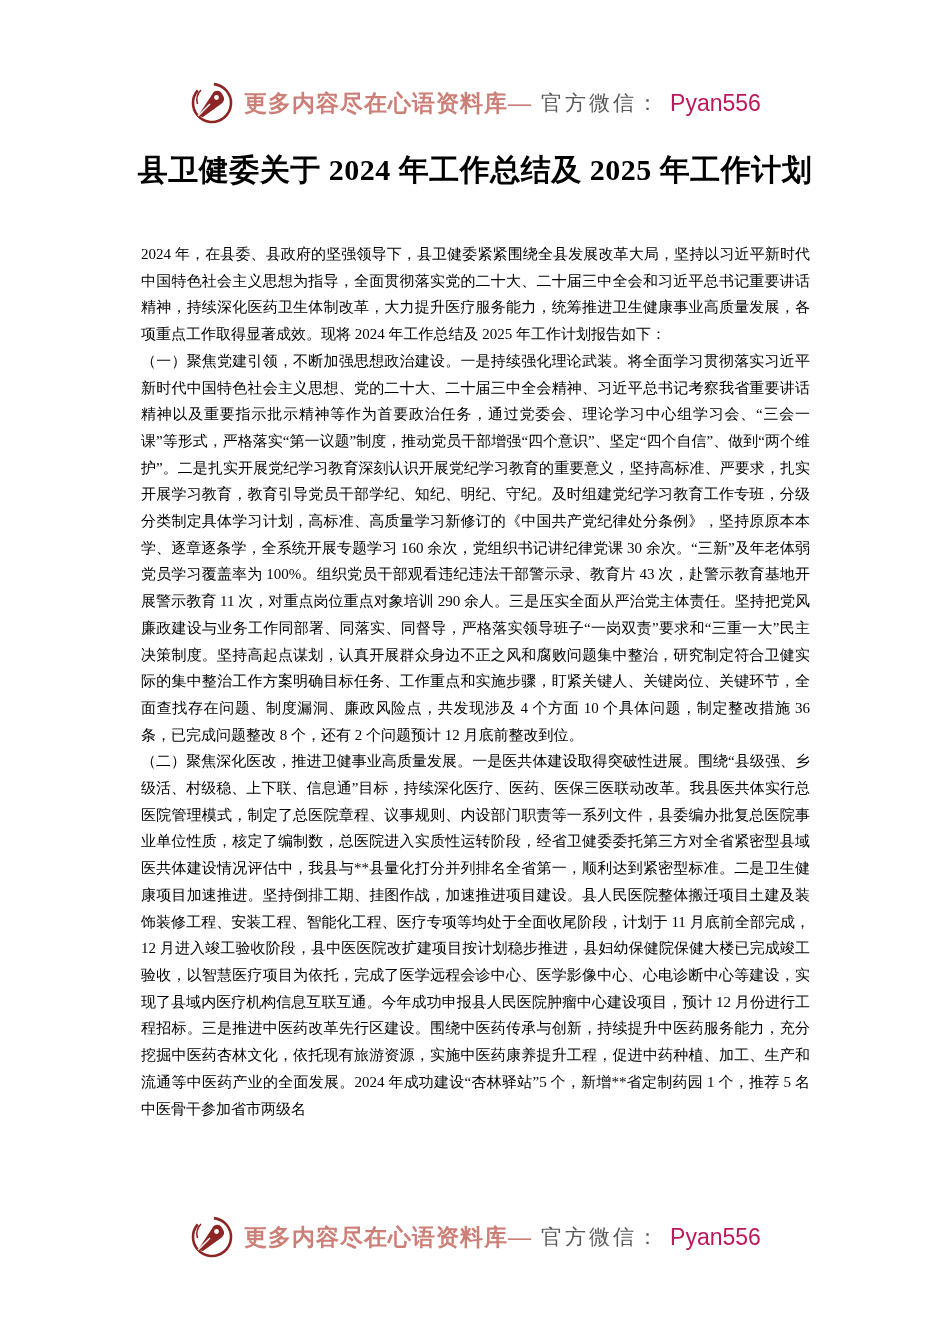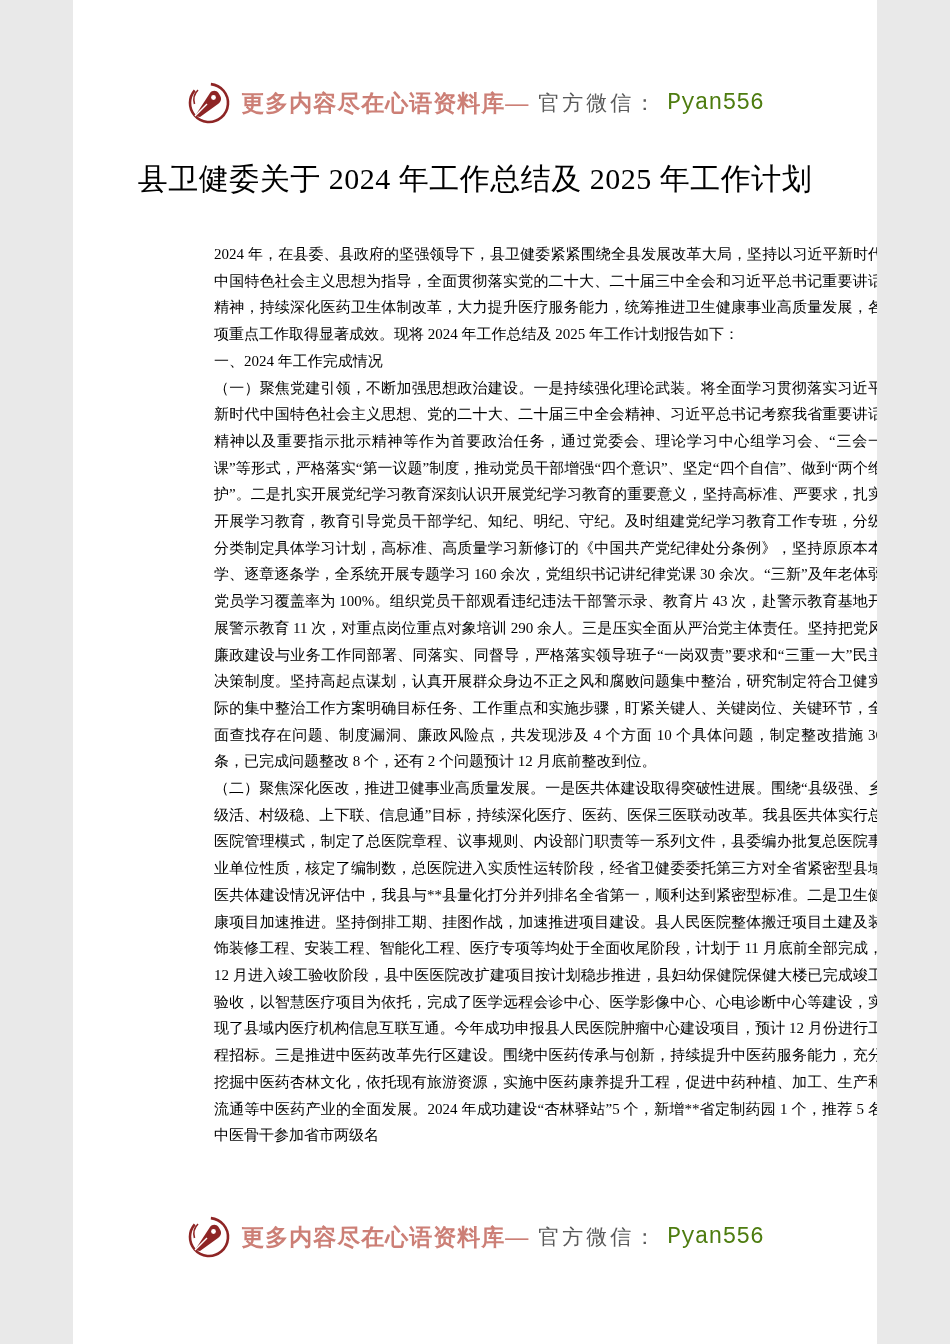--- a/index.html
+++ b/index.html
@@ -1,18 +1,18 @@
 <!DOCTYPE html>
 <html><head>
 <meta charset="utf-8">
 <style>
   html, body { margin: 0; padding: 0; background: #e9e9e9; }
   .page {
     position: relative;
-    width: 804px;
+    width: 950px;
     height: 1344px;
     margin: 0 auto;
     background: #ffffff;
     font-family: "Liberation Serif", "DejaVu Serif", serif;
     color: #000;
     overflow: hidden;
   }
   .watermark {
     position: absolute;
     left: 0;
@@ -33,33 +33,33 @@
     letter-spacing: 1px;
     font-family: "Liberation Serif", "DejaVu Serif", serif;
   }
   .wechat-label {
     color: #595959;
     font-size: 21px;
     letter-spacing: 3px;
     font-family: "DejaVu Serif", serif;
   }
   .wechat-id {
-    color: #4d7c0f;
+    color: #be185d;
     font-size: 23px;
-    font-family: Liberation Mono, monospace;
+    font-family: Liberation Sans, sans-serif;
   }
   .doc-title {
     position: absolute;
     top: 146px;
     left: 0;
     right: 0;
-    margin: 13px;
+    margin: 4px;
     text-align: center;
     font-size: 30px;
-    font-weight: normal;
+    font-weight: bold;
     letter-spacing: 0.5px;
     font-family: "Liberation Serif", "DejaVu Serif", serif;
   }
   .doc-body {
     position: absolute;
     top: 241px;
     left: 141px;
     width: 669px;
     font-size: 15px;
     line-height: 26.7px;
@@ -84,21 +84,20 @@
     </span>
     <span class="brand">更多内容尽在心语资料库—</span>
     <span class="wechat-label">官方微信：</span>
     <span class="wechat-id">Pyan556</span>
   </div>
 
   <h1 class="doc-title">县卫健委关于 2024 年工作总结及 2025 年工作计划</h1>
 
   <div class="doc-body">
     <p>2024 年，在县委、县政府的坚强领导下，县卫健委紧紧围绕全县发展改革大局，坚持以习近平新时代中国特色社会主义思想为指导，全面贯彻落实党的二十大、二十届三中全会和习近平总书记重要讲话精神，持续深化医药卫生体制改革，大力提升医疗服务能力，统筹推进卫生健康事业高质量发展，各项重点工作取得显著成效。现将 2024 年工作总结及 2025 年工作计划报告如下：</p>
-    <p>一、2024 年工作完成情况</p>
     <p>（一）聚焦党建引领，不断加强思想政治建设。一是持续强化理论武装。将全面学习贯彻落实习近平新时代中国特色社会主义思想、党的二十大、二十届三中全会精神、习近平总书记考察我省重要讲话精神以及重要指示批示精神等作为首要政治任务，通过党委会、理论学习中心组学习会、“三会一课”等形式，严格落实“第一议题”制度，推动党员干部增强“四个意识”、坚定“四个自信”、做到“两个维护”。二是扎实开展党纪学习教育深刻认识开展党纪学习教育的重要意义，坚持高标准、严要求，扎实开展学习教育，教育引导党员干部学纪、知纪、明纪、守纪。及时组建党纪学习教育工作专班，分级分类制定具体学习计划，高标准、高质量学习新修订的《中国共产党纪律处分条例》，坚持原原本本学、逐章逐条学，全系统开展专题学习 160 余次，党组织书记讲纪律党课 30 余次。“三新”及年老体弱党员学习覆盖率为 100%。组织党员干部观看违纪违法干部警示录、教育片 43 次，赴警示教育基地开展警示教育 11 次，对重点岗位重点对象培训 290 余人。三是压实全面从严治党主体责任。坚持把党风廉政建设与业务工作同部署、同落实、同督导，严格落实领导班子“一岗双责”要求和“三重一大”民主决策制度。坚持高起点谋划，认真开展群众身边不正之风和腐败问题集中整治，研究制定符合卫健实际的集中整治工作方案明确目标任务、工作重点和实施步骤，盯紧关键人、关键岗位、关键环节，全面查找存在问题、制度漏洞、廉政风险点，共发现涉及 4 个方面 10 个具体问题，制定整改措施 36 条，已完成问题整改 8 个，还有 2 个问题预计 12 月底前整改到位。</p>
     <p>（二）聚焦深化医改，推进卫健事业高质量发展。一是医共体建设取得突破性进展。围绕“县级强、乡级活、村级稳、上下联、信息通”目标，持续深化医疗、医药、医保三医联动改革。我县医共体实行总医院管理模式，制定了总医院章程、议事规则、内设部门职责等一系列文件，县委编办批复总医院事业单位性质，核定了编制数，总医院进入实质性运转阶段，经省卫健委委托第三方对全省紧密型县域医共体建设情况评估中，我县与**县量化打分并列排名全省第一，顺利达到紧密型标准。二是卫生健康项目加速推进。坚持倒排工期、挂图作战，加速推进项目建设。县人民医院整体搬迁项目土建及装饰装修工程、安装工程、智能化工程、医疗专项等均处于全面收尾阶段，计划于 11 月底前全部完成，12 月进入竣工验收阶段，县中医医院改扩建项目按计划稳步推进，县妇幼保健院保健大楼已完成竣工验收，以智慧医疗项目为依托，完成了医学远程会诊中心、医学影像中心、心电诊断中心等建设，实现了县域内医疗机构信息互联互通。今年成功申报县人民医院肿瘤中心建设项目，预计 12 月份进行工程招标。三是推进中医药改革先行区建设。围绕中医药传承与创新，持续提升中医药服务能力，充分挖掘中医药杏林文化，依托现有旅游资源，实施中医药康养提升工程，促进中药种植、加工、生产和流通等中医药产业的全面发展。2024 年成功建设“杏林驿站”5 个，新增**省定制药园 1 个，推荐 5 名中医骨干参加省市两级名</p>
   </div>
 
   <div class="watermark footer">
     <span class="logo">
       <svg viewBox="0 0 46 46" width="46" height="46" aria-hidden="true">
         <circle cx="23" cy="23" r="19" fill="none" stroke="#8e2525" stroke-width="2.6" stroke-dasharray="86 18" transform="rotate(-40 23 23)"></circle>
         <path d="M9 36 L24 13 C26 10 30.5 10 32.5 13 L34 15.5 C36 18.5 35 22 32 24 L14 37 Z" fill="#8e2525"></path>
         <circle cx="27.5" cy="17.5" r="2.4" fill="#ffffff"></circle>

